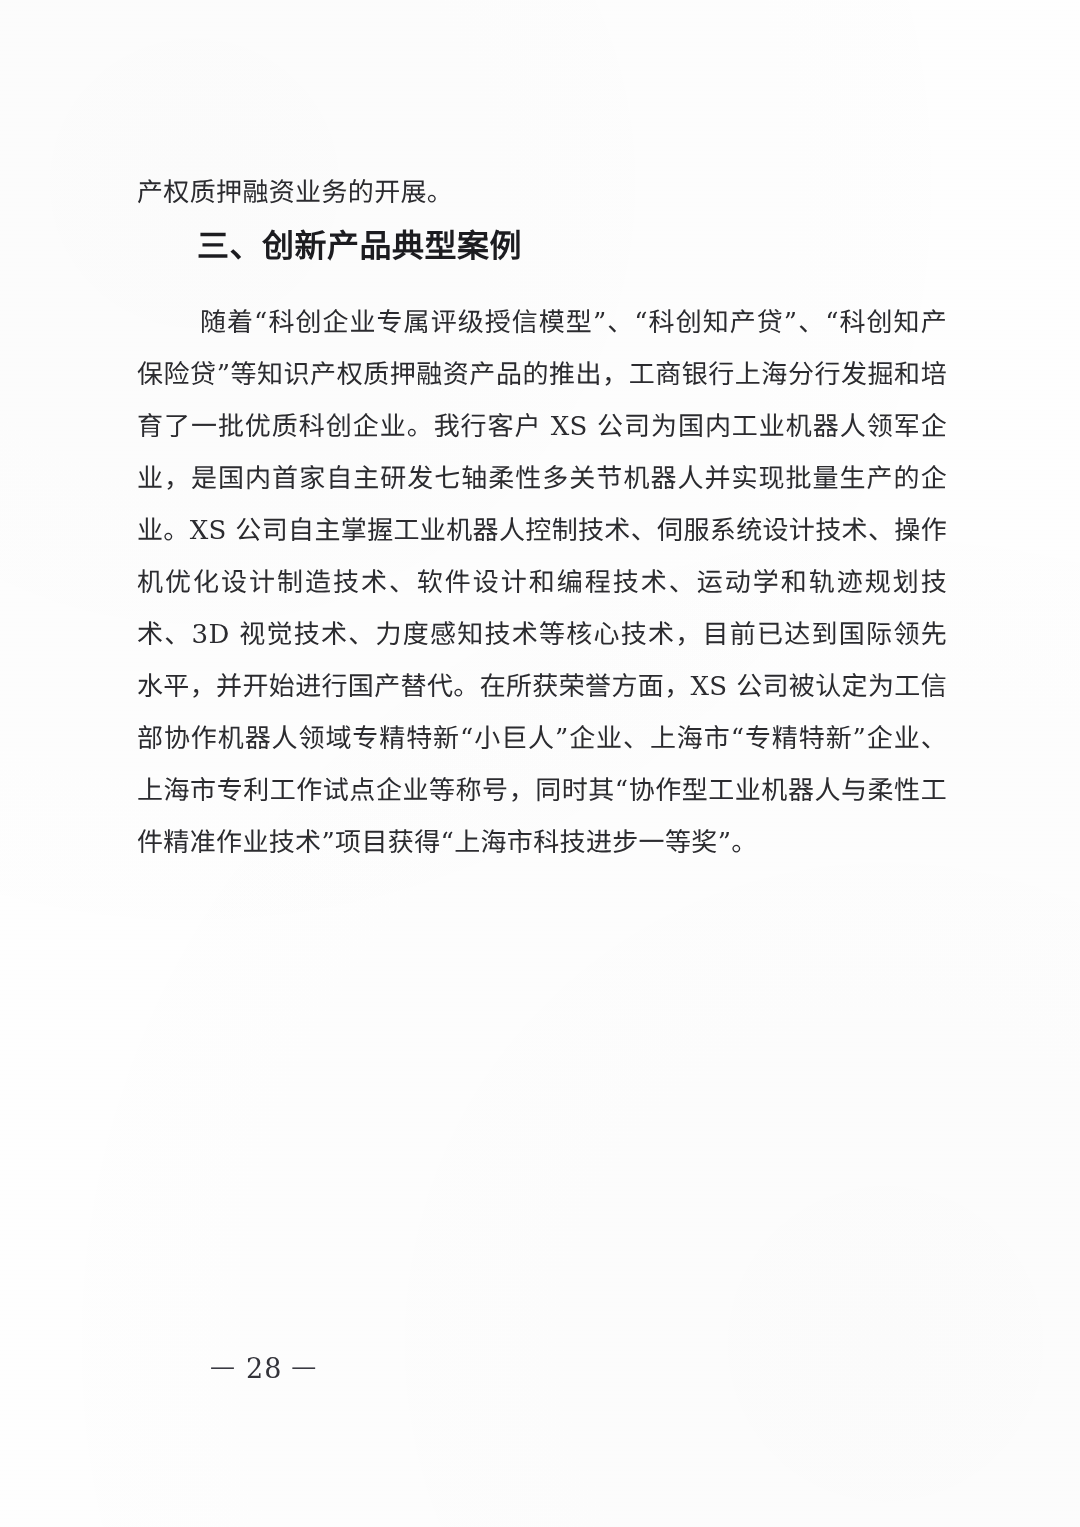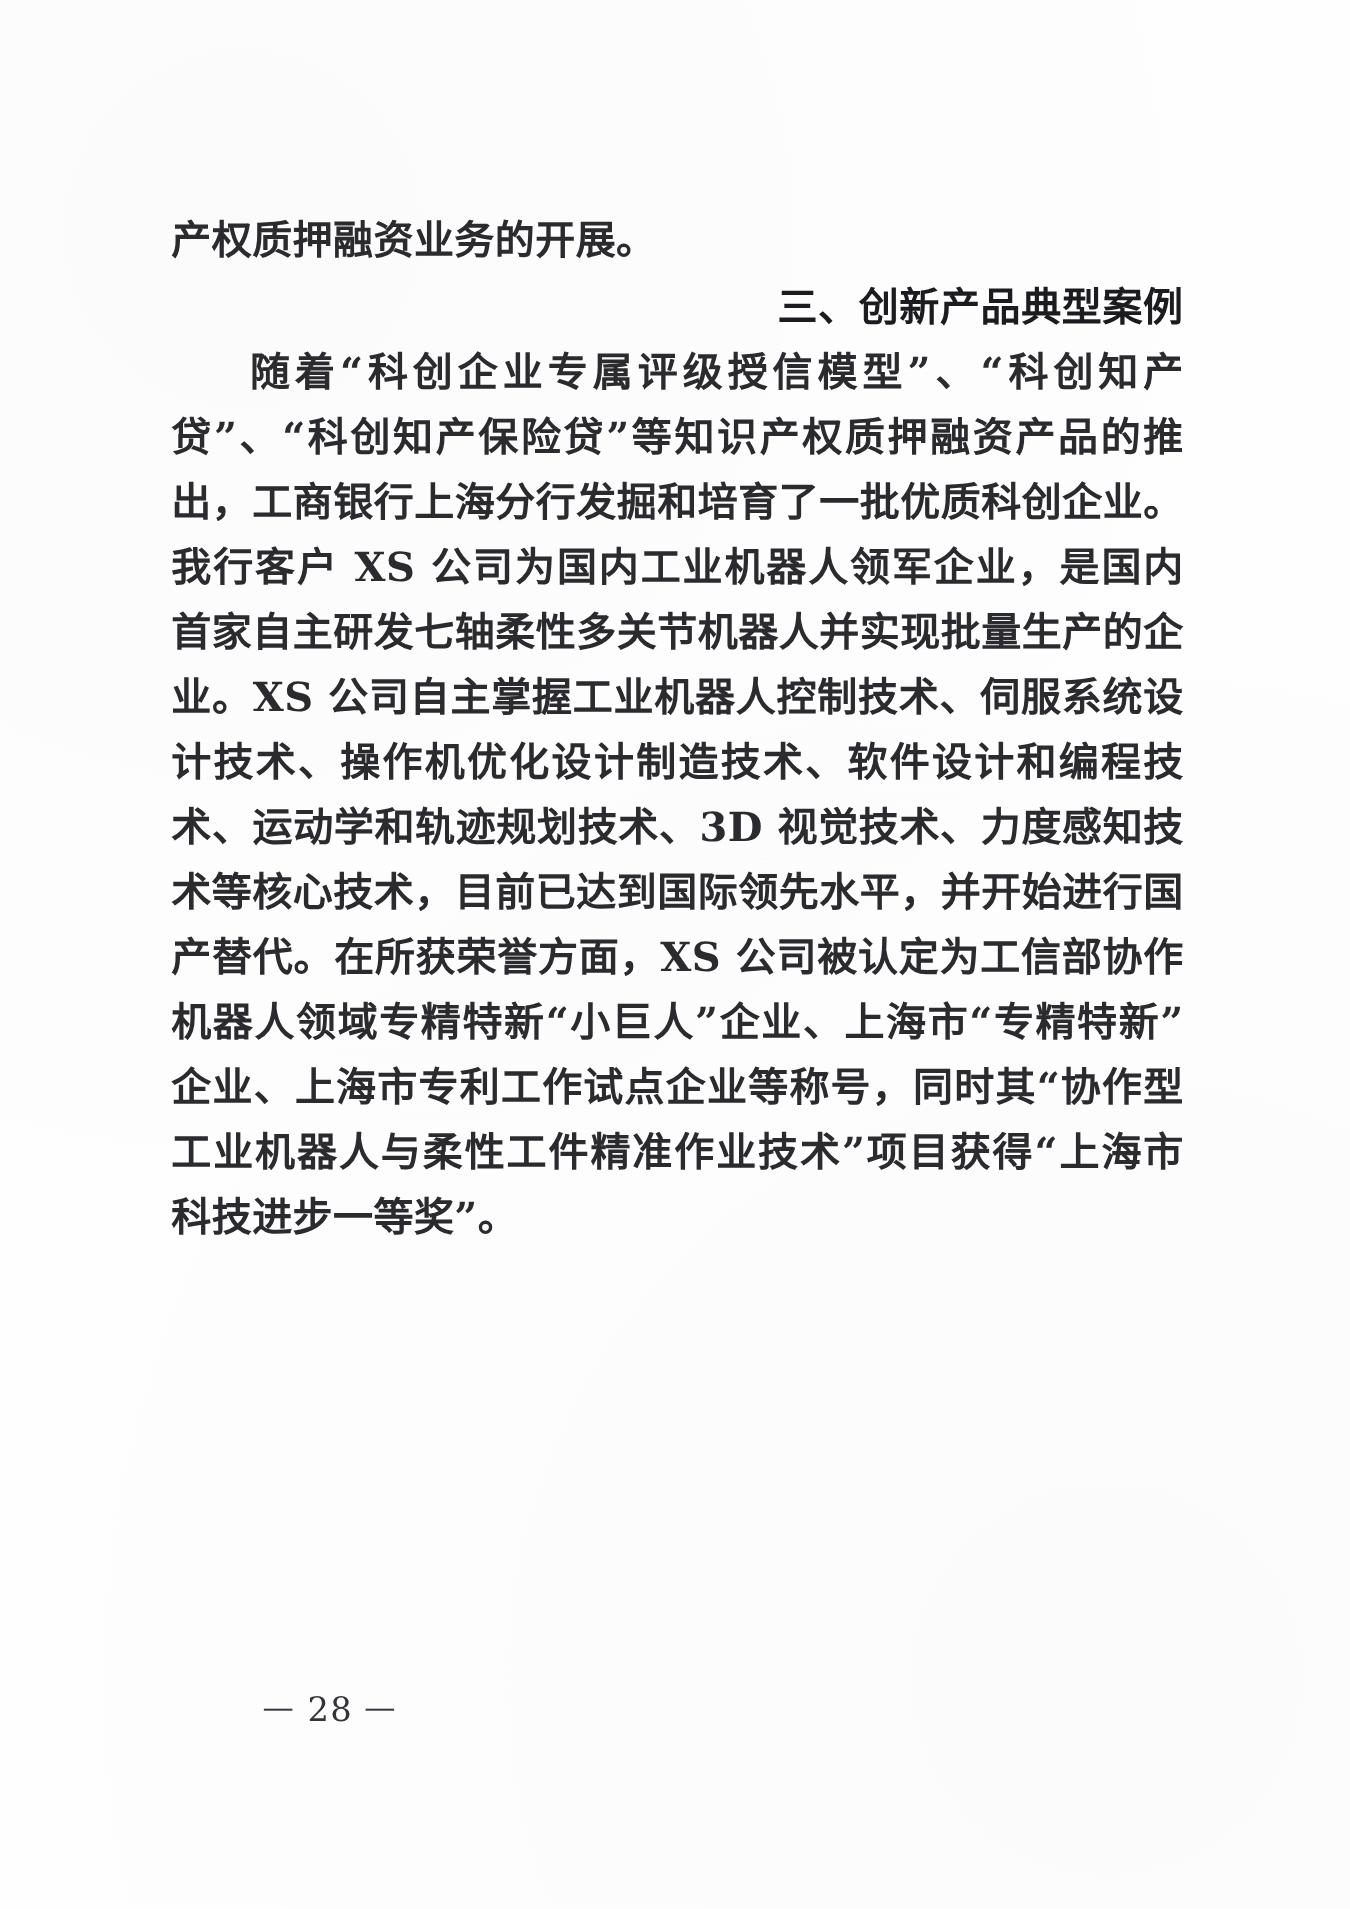--- a/index.html
+++ b/index.html
@@ -31,49 +31,49 @@
   .text-column {
     position: absolute;
     left: 137px;
     top: 166px;
     width: 810px;
   }
 
   
   .para {
     font-family: "DejaVu Serif", "Liberation Serif", serif;
-    font-size: 32px;
+    font-size: 26px;
     line-height: 52px;
     color: #2b2b2f;
     text-align: justify;
     text-justify: inter-ideograph;
     letter-spacing: 0.35px;
     margin: 0;
     word-break: break-all;
-    font-weight: 700;
+    font-weight: 400;
   }
   .para.indent {
     text-indent: 63px;
+    margin-top: 24px;
   }
   .para.cont {
     text-indent: 0;
   }
 
   
   .section-heading {
     font-family: "DejaVu Sans", "Liberation Sans", sans-serif;
     font-size: 32px;
     line-height: 52px;
     font-weight: 700;
     color: #1c1c20;
     text-indent: 60px;
     letter-spacing: 0.5px;
     margin: 0;
     padding-top: 2px;
-    text-align: right;
   }
 
   
   .page-footer {
     position: absolute;
     left: 137px;
     top: 1352px;
     width: 810px;
     font-family: "DejaVu Serif", "Liberation Serif", serif;
     font-size: 27px;

